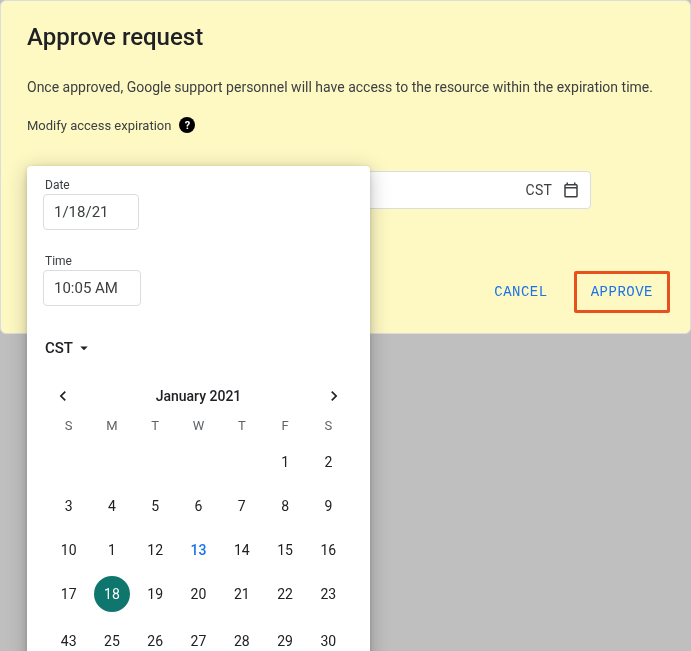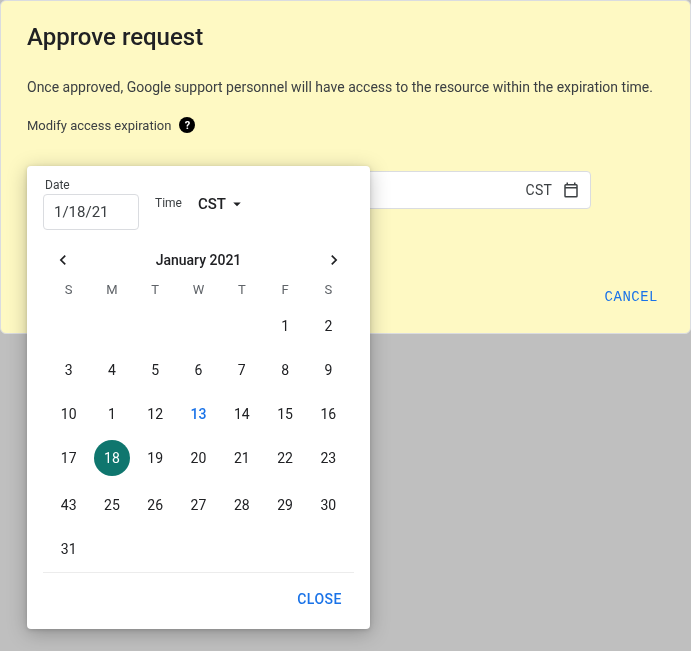--- a/index.html
+++ b/index.html
@@ -101,23 +101,24 @@
     left: 27px;
     top: 166px;
     width: 343px;
     background: #fff;
     border-radius: 4px;
     box-shadow: 0 4px 20px rgba(0,0,0,0.25), 0 1px 4px rgba(0,0,0,0.15);
     padding: 12px 16px 8px 16px;
   }
   .picker-top {
     display: flex;
-    align-items: center;
-    gap: 14px;
+    align-items: flex-start;
+    gap: 24px;
     margin-bottom: 18px;
+    flex-direction: column;
   }
   .field {
     display: flex;
     flex-direction: column;
   }
   .field-label {
     font-size: 12px;
     color: #3c4043;
     margin-bottom: 2px;
     padding-left: 2px;
@@ -218,31 +219,35 @@
     <span class="tz-label">CST</span>
     <span class="cal-icon">
       <svg viewBox="0 0 24 24" width="18" height="18">
           <path fill="#3c4043" d="M19 4h-1V2h-2v2H8V2H6v2H5a2 2 0 0 0-2 2v14a2 2 0 0 0 2 2h14a2 2 0 0 0 2-2V6a2 2 0 0 0-2-2zm0 16H5V10h14v10zm0-12H5V6h14v2z"></path>
         </svg>
     </span>
   </div>
 
   <div class="dialog-actions">
     <button class="txt-btn">CANCEL</button>
+    <span class="highlight-box">
+      <button class="txt-btn">APPROVE</button>
+    </span>
   </div>
 </div>
 
 <div class="picker">
   <div class="picker-top">
     <div class="field">
       <span class="field-label">Date</span>
       <input type="text" value="1/18/21" style="">
     </div>
     <div class="field time">
       <span class="field-label">Time</span>
+      <input type="text" value="10:05 AM" style="">
     </div>
     <div class="tz-select">
       <span>CST</span>
       <span class="chevron">
         <svg viewBox="0 0 24 24" width="18" height="18">
             <path fill="#202124" d="M7 10l5 5 5-5z"></path>
           </svg>
       </span>
     </div>
   </div>

